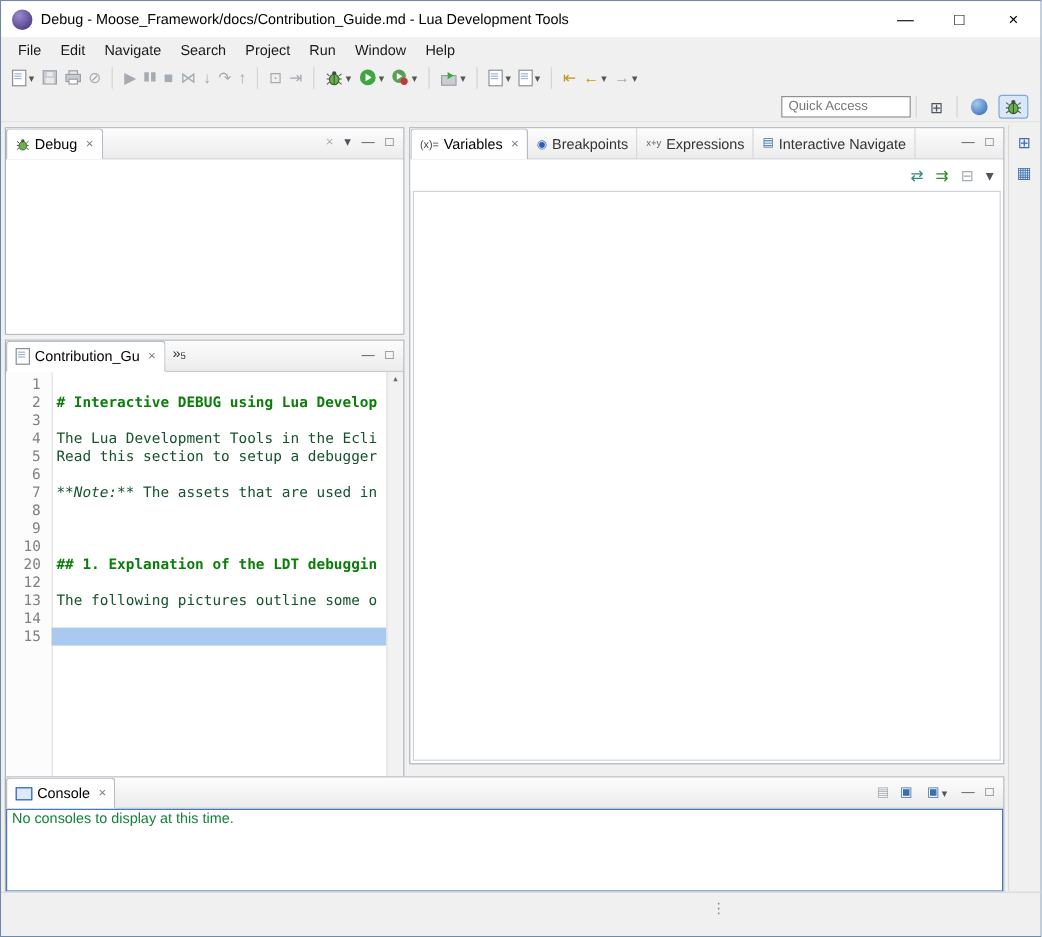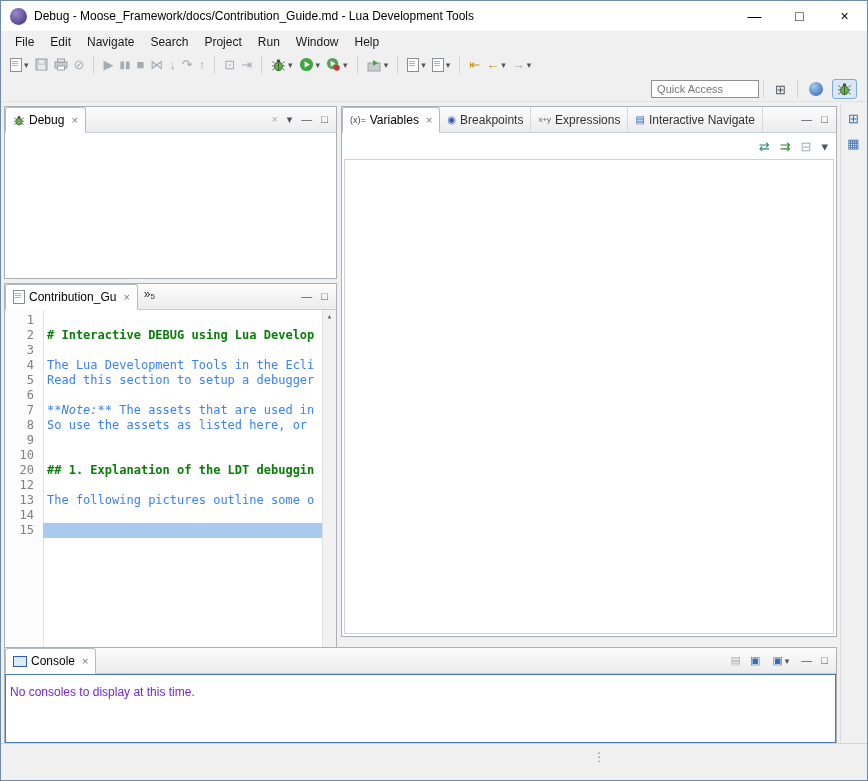--- a/index.html
+++ b/index.html
@@ -66,35 +66,35 @@
                 padding:0 8px;background:#fff;flex:0 0 26px;}
   .vars-inner{flex:1;margin:0 2px 2px;border:1px solid #cdd2d8;background:#fff;}
 
   
   .editor-body{flex:1;display:flex;flex-direction:row;position:relative;overflow:hidden;
                font-family:"DejaVu Sans Mono",monospace;font-size:12px;}
   .code-area{flex:1;position:relative;padding-top:3px;overflow:hidden;}
   .gutter-strip{position:absolute;left:0;top:0;bottom:0;width:38px;background:#fcfcfc;border-right:1px solid #e3e3e3;}
   .cl-row{display:flex;height:15px;line-height:15px;position:relative;}
   .ln{width:38px;flex:0 0 38px;text-align:right;padding-right:9px;box-sizing:border-box;color:#808080;}
-  .ct{flex:1;white-space:pre;padding-left:4px;color:#3b82f6;}
+  .ct{flex:1;white-space:pre;padding-left:4px;color:#14532d;}
   .ct.h{color:var(--heading-green,#0a7d0a);font-weight:bold;}
   .ct.cur{background:var(--current-line,#a9c9ee);}
   .note-prefix{font-style:italic;}
   .vscroll{flex:0 0 13px;background:#f2f2f2;border-left:1px solid #e0e0e0;display:flex;flex-direction:column;
            justify-content:space-between;align-items:center;color:#666;font-size:9px;padding:1px 0;}
   .hscroll{flex:0 0 13px;height:13px;background:#f2f2f2;border-top:1px solid #e0e0e0;display:flex;
            align-items:center;justify-content:space-between;color:#666;font-size:9px;position:relative;padding:0 2px;}
   .hthumb{position:absolute;left:20px;width:58px;top:2px;bottom:2px;background:#cbcbcb;border-radius:1px;}
   .ovf{display:flex;align-items:flex-start;padding:3px 6px 0 6px;color:#333;}
   .ovf-num{font-size:8px;margin-top:5px;}
 
   
   .console-content{flex:1;margin:0;border:1px solid var(--console-border,#4a7ab5);background:#fff;
-                   padding:10px 4px;font-size:12px;color:#6d28d9;}
+                   padding:0 4px;font-size:12px;color:#15803d;}
 
   
   .fast-strip{position:absolute;right:1px;top:2px;bottom:2px;width:26px;background:#f0f0f0;
               border-left:1px solid #dadada;display:flex;flex-direction:column;align-items:center;gap:12px;padding-top:8px;box-sizing:border-box;}
 
   
   .statusbar{position:absolute;left:0;right:0;bottom:0;height:36px;background:#f0f0f0;border-top:1px solid #d6d6d6;}
   .status-handle{position:absolute;left:592px;top:6px;color:#888;font-size:12px;}
 </style>
 </head>
@@ -337,21 +337,20 @@
           <div class="cl-row">
               <span class="ln">6</span>
               <span class="ct"></span>
             </div>
           <div class="cl-row">
               <span class="ln">7</span>
               <span class="ct"><span class="note-prefix">**Note:**</span><span> The assets that are used in</span></span>
             </div>
           <div class="cl-row">
               <span class="ln">8</span>
-              <span class="ct">So use the assets as listed here, or </span>
             </div>
           <div class="cl-row">
               <span class="ln">9</span>
               <span class="ct"></span>
             </div>
           <div class="cl-row">
               <span class="ln">10</span>
               <span class="ct"></span>
             </div>
           <div class="cl-row">

